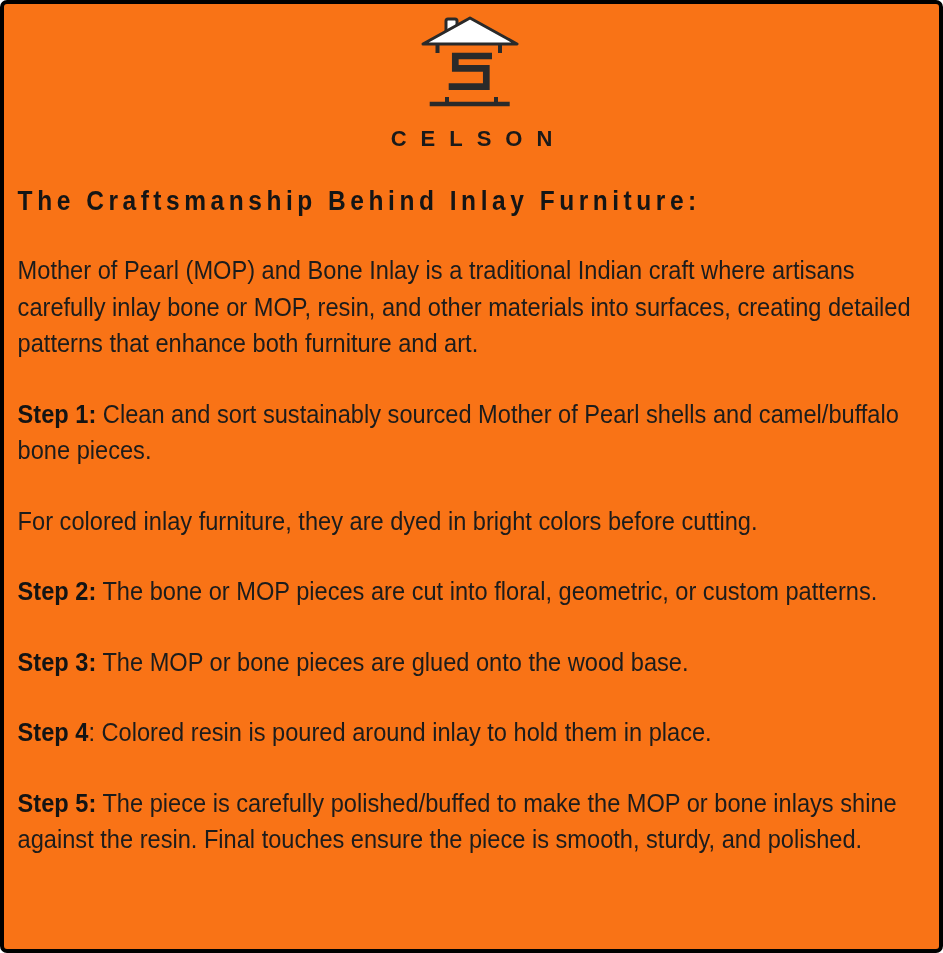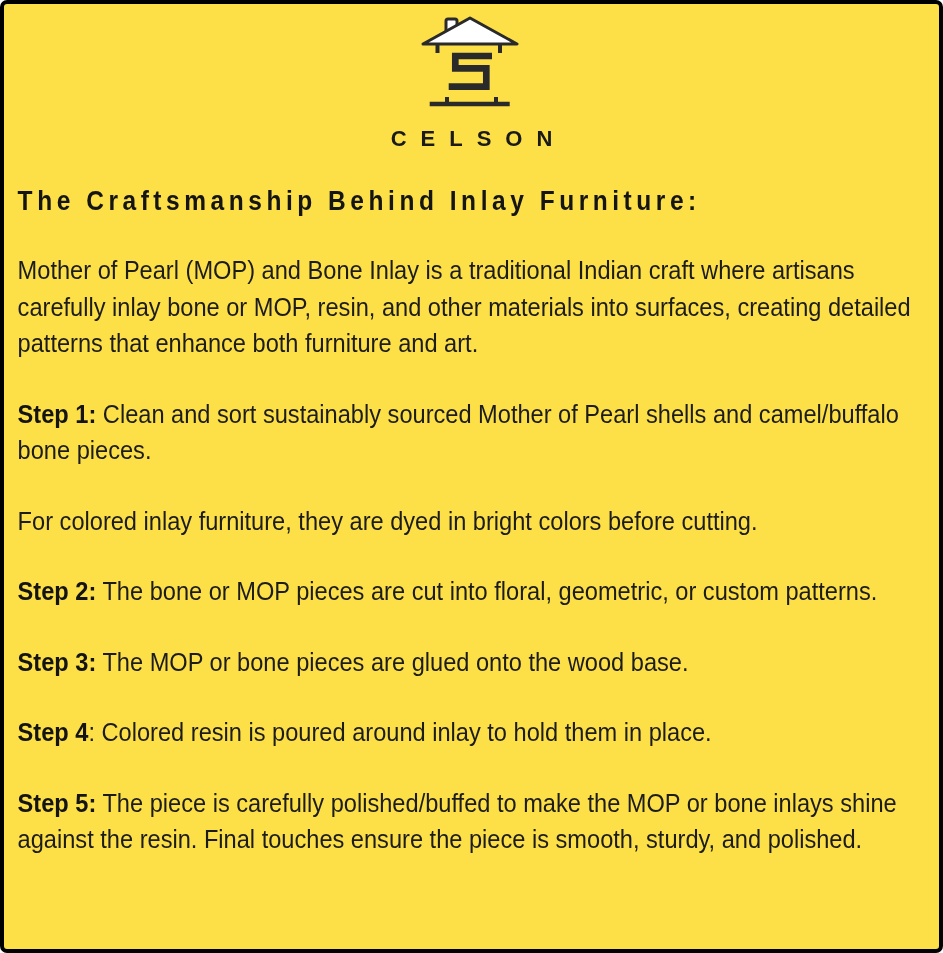--- a/index.html
+++ b/index.html
@@ -6,21 +6,21 @@
   html, body {
     margin: 0;
     padding: 0;
     background: #ffffff;
   }
   .page {
     position: relative;
     box-sizing: border-box;
     width: 943px;
     height: 953px;
-    background: #fde047;
+    background: #f97316;
     border: 4px solid #000000;
     border-radius: 7px;
     overflow: hidden;
     font-family: "Liberation Sans", sans-serif;
     color: #1b1b1b;
   }
   .logo-wrap {
     width: 110px;
     height: 100px;
     margin: 6px auto 0 auto;

